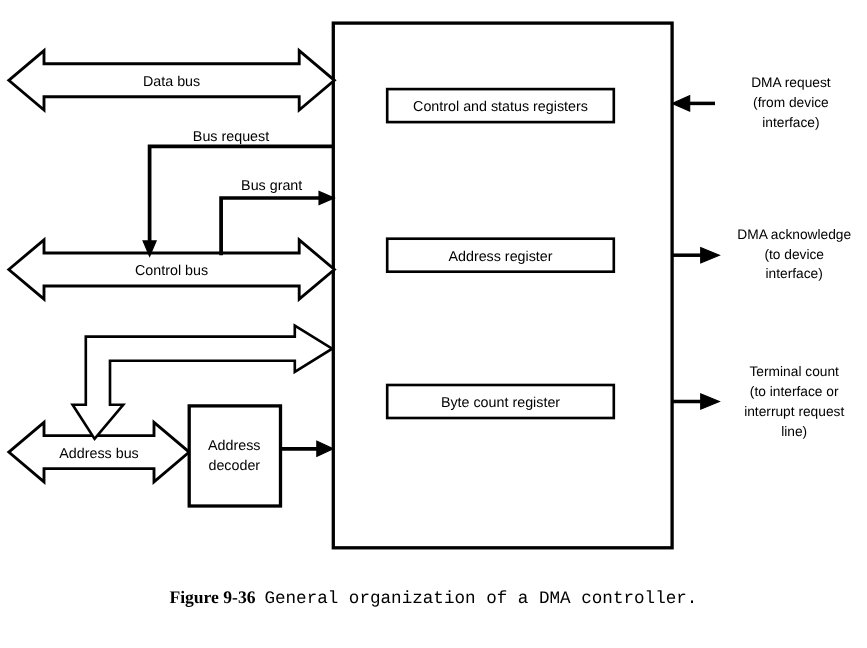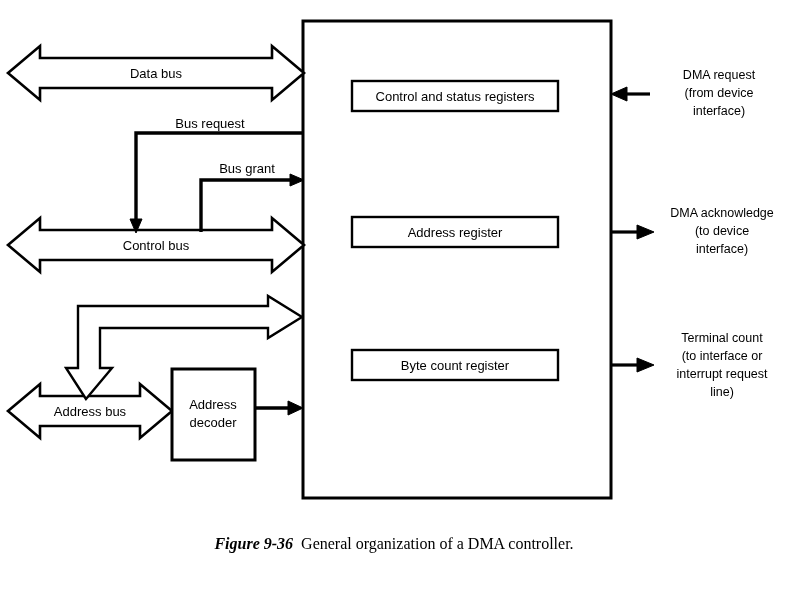--- a/index.html
+++ b/index.html
@@ -37,24 +37,24 @@
     left: 0;
     top: 535px;
     width: 788px;
     text-align: center;
     font-family: "Liberation Serif", serif;
     font-size: 16px;
     color: #000000;
   }
   .caption b {
     font-weight: bold;
-    font-style: italic;
   }
   .caption .cap-body {
     font-weight: normal;
+    font-family: Liberation Mono, monospace;
   }
 </style>
 </head>
 <body>
 
 <div id="page">
 
   <svg id="diagram-svg" viewBox="0 0 788 589">
 
     <rect x="303" y="21" width="308" height="477" fill="#ffffff" stroke="#000000" stroke-width="3"></rect>

